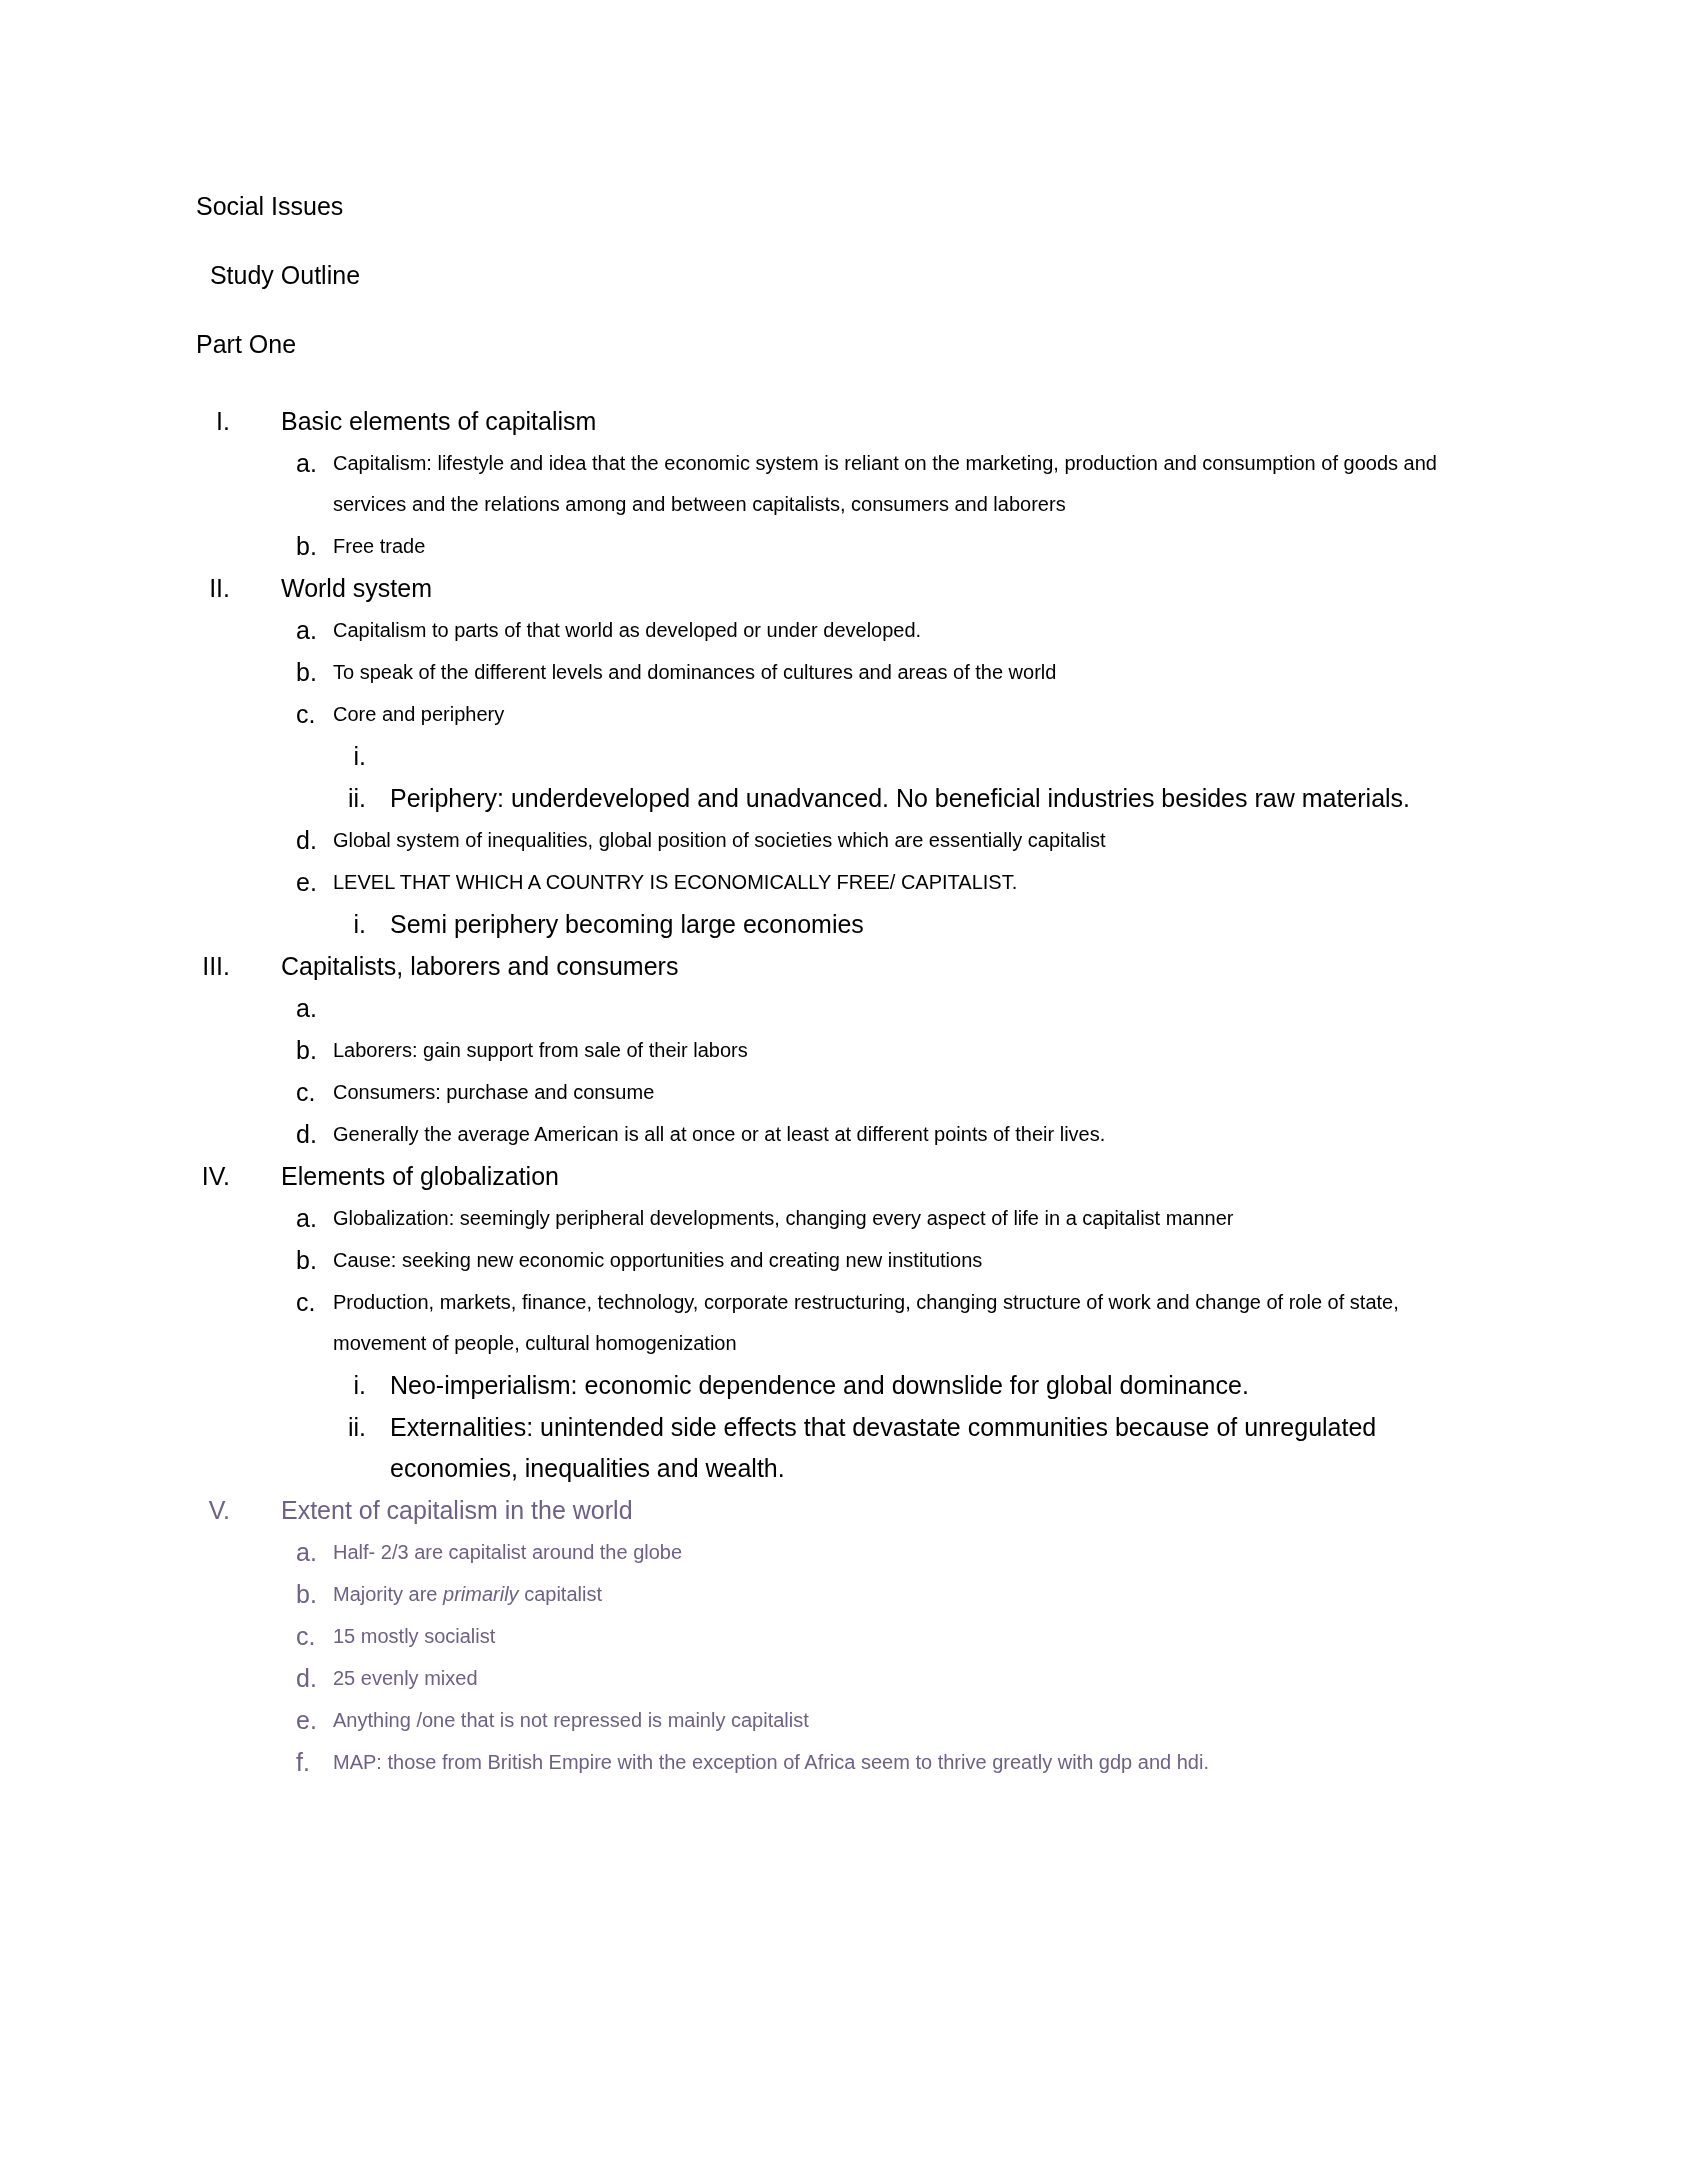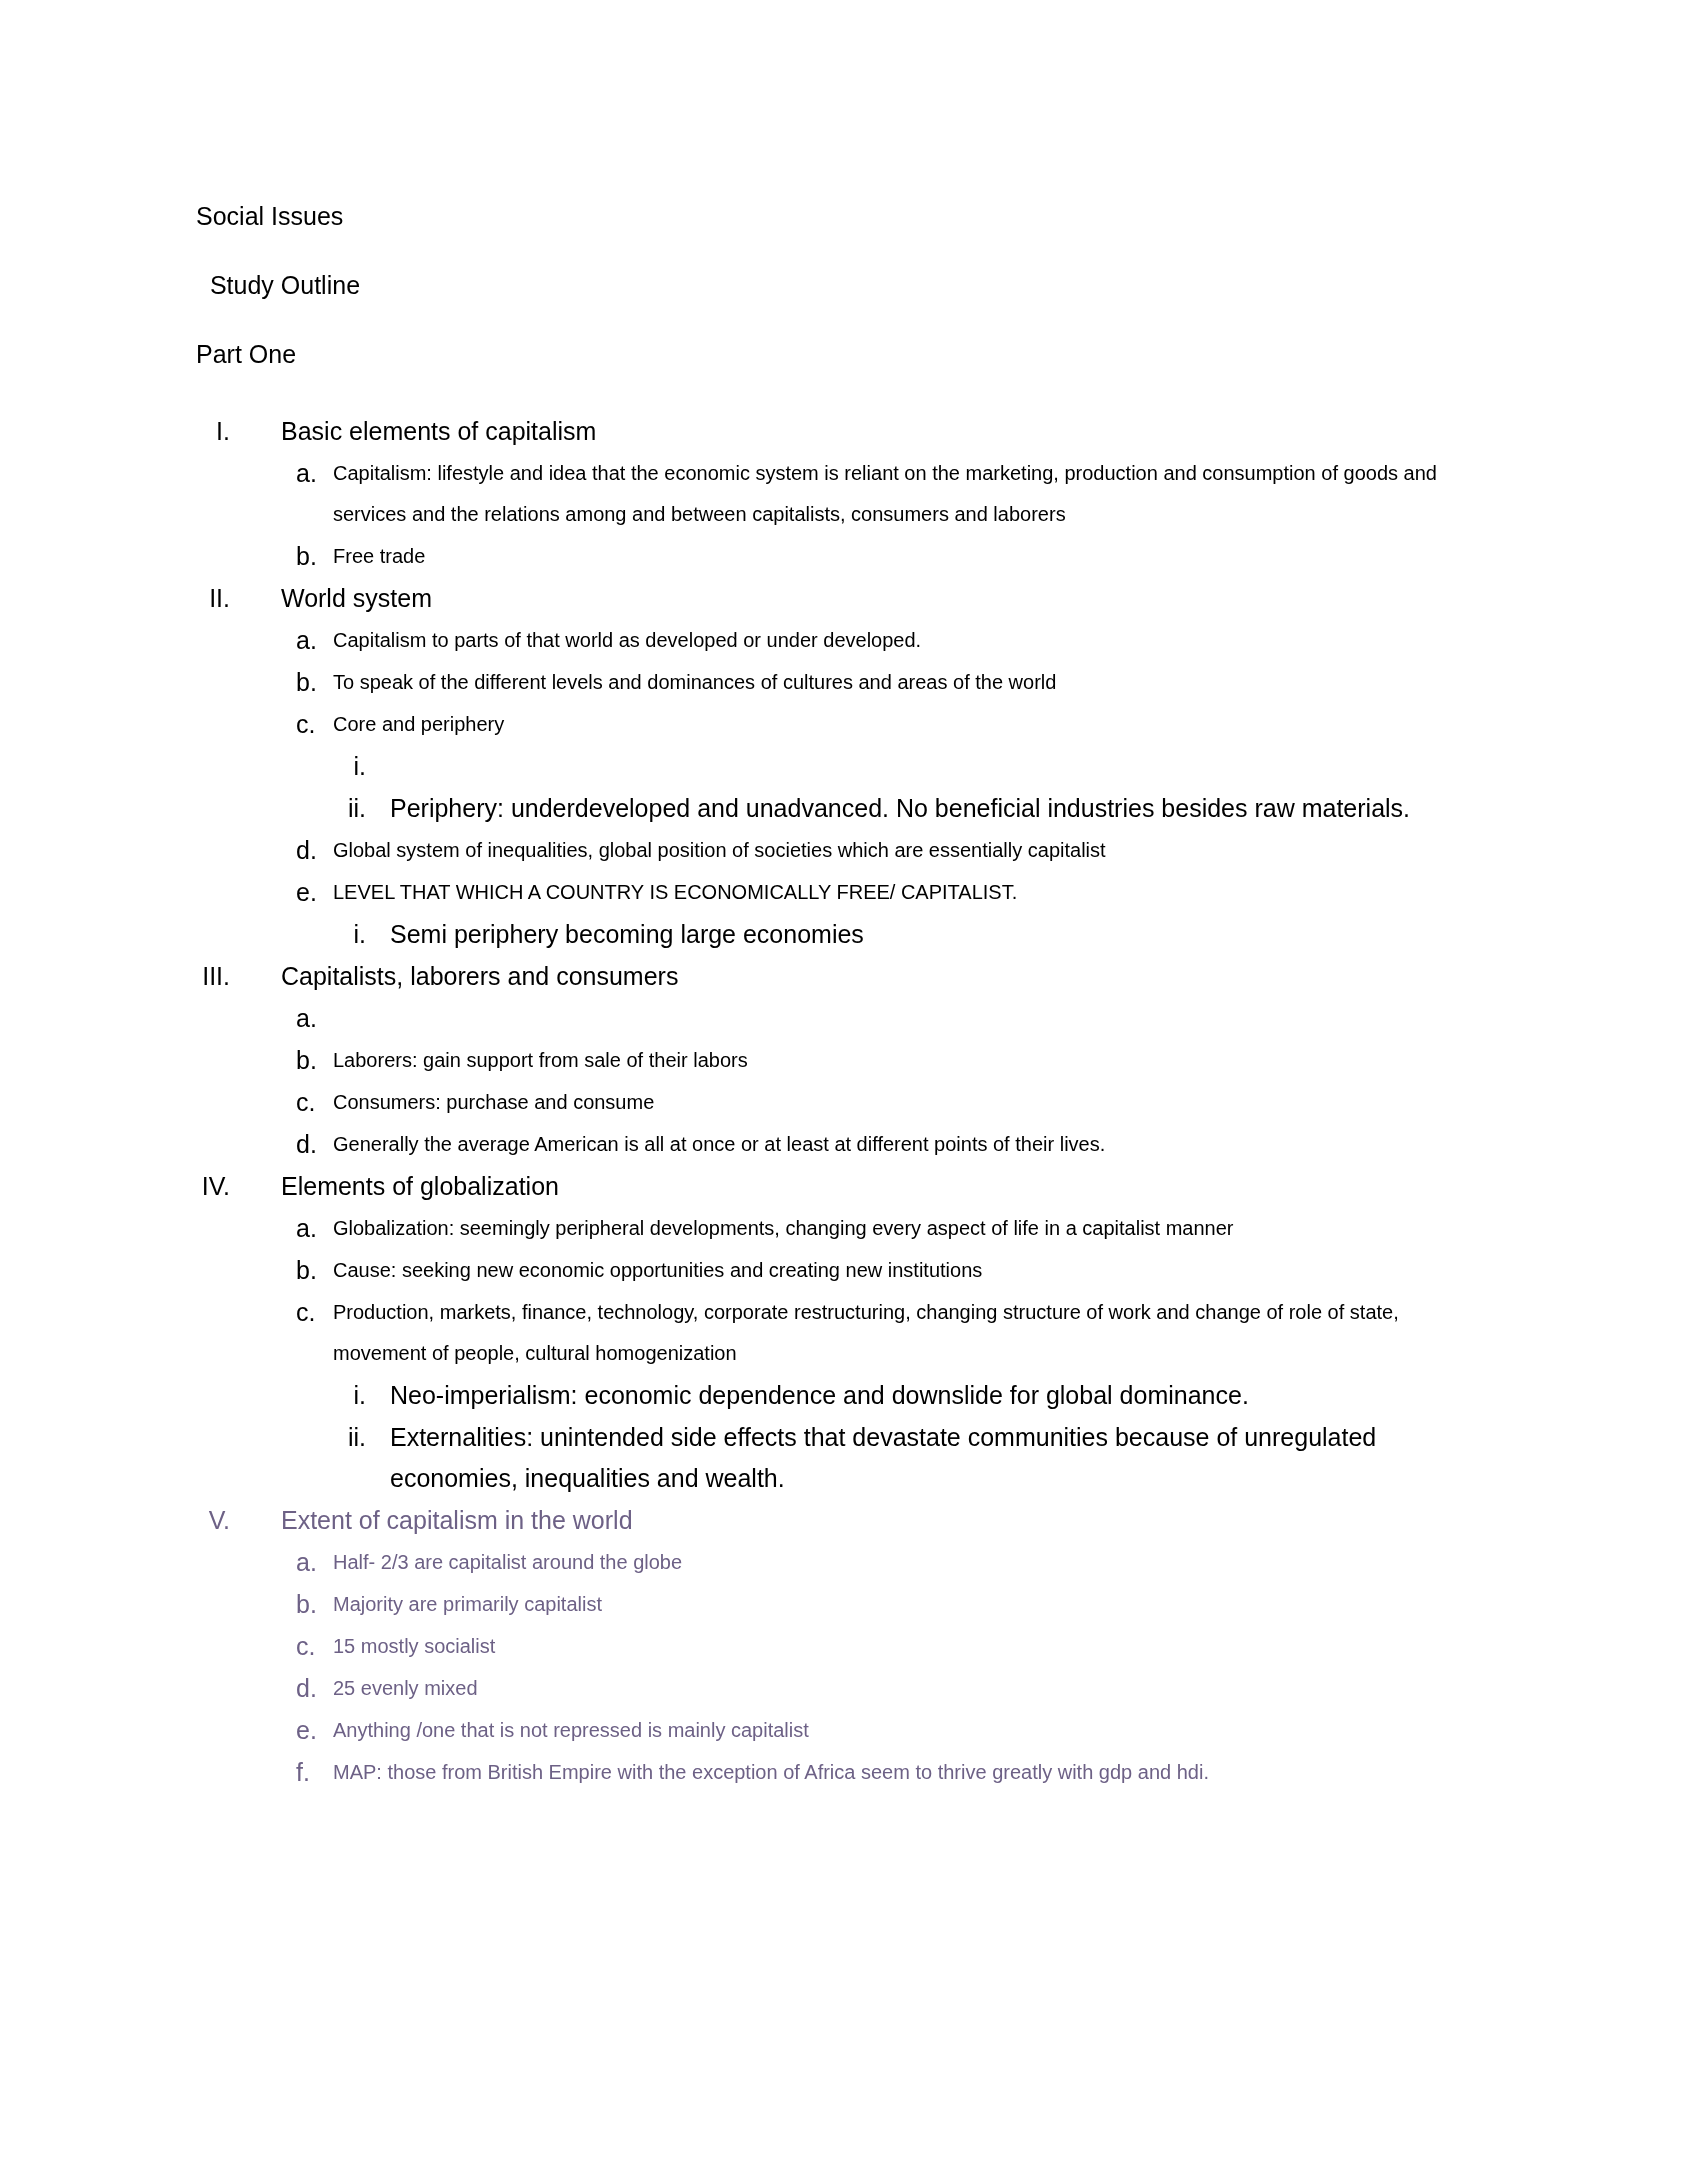--- a/index.html
+++ b/index.html
@@ -27,21 +27,21 @@
     width: 1683px;
     padding: 186px 208px 0 196px;
     box-sizing: border-box;
   }
 
   
   .head-line {
     font-size: 25px;
     line-height: 1.0;
     color: #000;
-    margin: 18px 0 44px 0;
+    margin: 8px 0 44px 0;
     white-space: pre;
   }
   .head-line.indent-sp { padding-left: 7px; }
 
   
   .outline {
     margin: 0;
     padding: 0;
     list-style: none;
   }
@@ -121,21 +121,21 @@
   
   .section-accent .lvl1-marker,
   .section-accent .lvl1-text,
   .section-accent .lvl2-marker,
   .section-accent .lvl2-text,
   .section-accent .lvl3-marker,
   .section-accent .lvl3-text {
     color: #6d6186;
   }
 
-  .ital { }
+  .ital { font-style: italic; }
 
   .section-block { margin: 0; padding: 0; }
 </style>
 </head>
 <body>
 
 <div class="page">
   <div class="doc">
 
     <div class="doc-headings">

